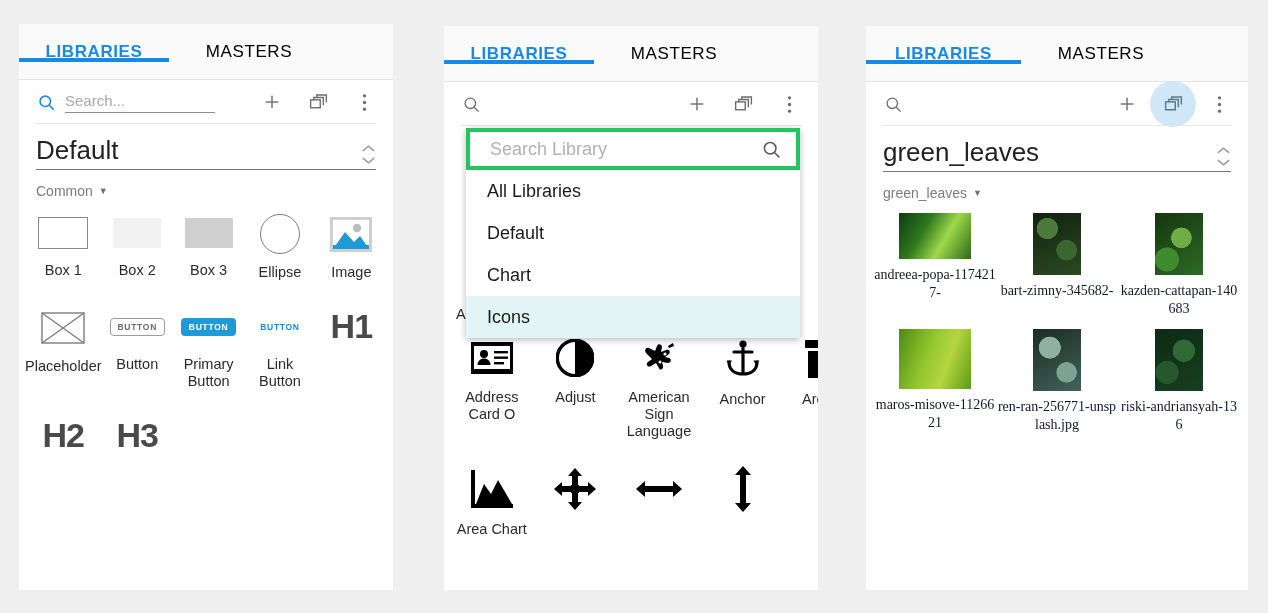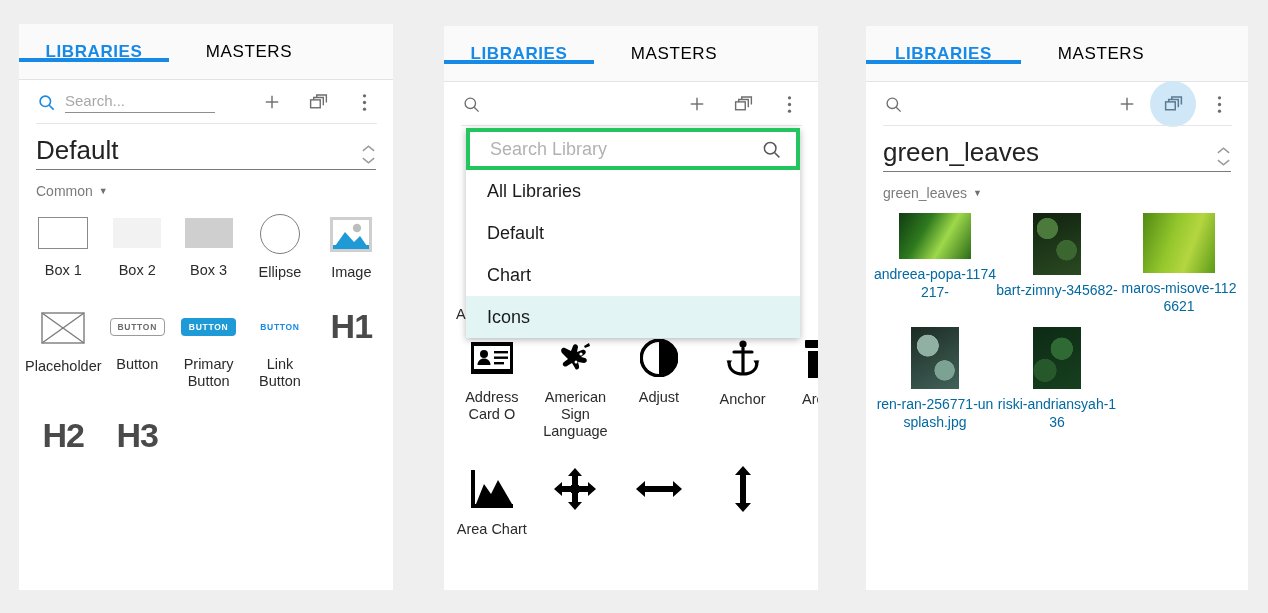--- a/index.html
+++ b/index.html
@@ -145,22 +145,23 @@
     height:42px;display:flex;align-items:center;padding-left:21px;
     font-size:18px;color:#1b1b1b;cursor:pointer;box-sizing:border-box;
   }
   .dd-item.sel{background:#e2f4f4;}
 
   
   .thumbgrid{display:grid;grid-template-columns:repeat(3,1fr);}
   .thumbcell{display:flex;flex-direction:column;align-items:center;cursor:pointer;}
   .thumb{border:0;background-size:cover;background-position:center;}
   .thumbcap{
-    font-size:14px;color:#0369a1;text-align:center;line-height:1.25;margin-top:7px;
+    font-size:14px;color:#0f172a;text-align:center;line-height:1.25;margin-top:7px;
     word-break:break-all;
+    font-family:Liberation Serif, serif;
   }
   .ghost{
     position:absolute;color:#2b2b2b;font-size:14.5px;
   }
 </style>
 </head>
 <body>
 
 <div class="stage">
 
@@ -366,38 +367,38 @@
               <path d="M6.5 23c0-4 3-6.5 6.5-6.5s6.5 2.5 6.5 6.5z" fill="#000"></path>
             <rect x="23" y="9" width="14" height="2.4" fill="#000"></rect>
               <rect x="23" y="14.5" width="14" height="2.4" fill="#000"></rect>
               <rect x="23" y="20" width="10" height="2.4" fill="#000"></rect>
           </svg>
         </span>
         <span class="cap">Address Card O</span>
       </div>
       <div class="cell">
         <span class="art iglyph" style="height:44px;">
+          <svg width="38" height="38" viewBox="0 0 38 38">
+            <circle cx="19" cy="19" r="18" fill="#000"></circle>
+            <path d="M19 3 A16 16 0 0 0 19 35 Z" fill="#fff"></path>
+            <circle cx="19" cy="19" r="18" fill="none" stroke="#000" stroke-width="3"></circle>
+          </svg>
+        </span>
+        <span class="cap">Adjust</span>
+      </div>
+      <div class="cell">
+        <span class="art iglyph" style="height:44px;">
           <svg width="42" height="34" viewBox="0 0 42 34" fill="currentColor">
             <path d="M8 12c-2-3 0-6 3-5l6 3 2-5c1-3 5-2 5 1l-1 5 5-2c3-1 5 2 3 4l-4 3 4 1c3 1 2 5-1 5l-6-1 1 4c1 3-3 5-4 2l-3-5-5 3c-3 2-6-2-3-4l4-3z"></path>
             <circle cx="27" cy="13" r="1.6" fill="#fff"></circle>
               <circle cx="22" cy="21" r="1.5" fill="#fff"></circle>
             <path d="M30 5l5-3 1 3-5 2z"></path>
           </svg>
         </span>
         <span class="cap">American Sign Language</span>
-      </div>
-      <div class="cell">
-        <span class="art iglyph" style="height:44px;">
-          <svg width="38" height="38" viewBox="0 0 38 38">
-            <circle cx="19" cy="19" r="18" fill="#000"></circle>
-            <path d="M19 3 A16 16 0 0 0 19 35 Z" fill="#fff"></path>
-            <circle cx="19" cy="19" r="18" fill="none" stroke="#000" stroke-width="3"></circle>
-          </svg>
-        </span>
-        <span class="cap">Adjust</span>
       </div>
 
       <div class="cell">
         <span class="art iglyph" style="height:46px;">
           <svg width="36" height="40" viewBox="0 0 36 40" fill="none" stroke="currentColor" stroke-width="3.2" stroke-linecap="round">
             <circle cx="18" cy="5" r="3.6" fill="currentColor" stroke="none"></circle>
             <line x1="18" y1="9" x2="18" y2="34"></line>
             <line x1="9" y1="13" x2="27" y2="13"></line>
             <path d="M4 23c0 8 6 12 14 12s14-4 14-12"></path>
             <path d="M1.5 21.5 L4 26 L7 21.5 Z" fill="currentColor" stroke="none"></path>
@@ -551,20 +552,27 @@
                 linear-gradient(120deg,#0f3b12 0%,#2f7a1e 35%,#9ed84a 62%,#2a6a18 100%);"></span>
         <span class="thumbcap">andreea-popa-1174217-</span>
       </div>
       <div class="thumbcell">
         <span class="thumb" style="width:48px;height:62px;background:
                 radial-gradient(circle at 30% 25%,#4c7a3c 0 18%,transparent 19%),
                 radial-gradient(circle at 70% 60%,#3c6630 0 20%,transparent 21%),
                 linear-gradient(160deg,#11220f,#2a4a22);"></span>
         <span class="thumbcap">bart-zimny-345682-</span>
       </div>
+      <div class="thumbcell">
+        <span class="thumb" style="width:48px;height:62px;background:
+                radial-gradient(circle at 55% 40%,#6fae44 0 22%,transparent 23%),
+                radial-gradient(circle at 25% 75%,#3f8a2c 0 20%,transparent 21%),
+                linear-gradient(145deg,#16350f,#2e6a28);"></span>
+        <span class="thumbcap">kazden-cattapan-140683</span>
+      </div>
 
       <div class="thumbcell">
         <span class="thumb" style="width:72px;height:60px;background:
                 linear-gradient(110deg,#4f8a13 0%,#93c62c 40%,#b4d640 65%,#5d9a18 100%);"></span>
         <span class="thumbcap">maros-misove-1126621</span>
       </div>
       <div class="thumbcell">
         <span class="thumb" style="width:48px;height:62px;background:
                 radial-gradient(circle at 35% 30%,#8fb0a2 0 20%,transparent 21%),
                 radial-gradient(circle at 70% 70%,#7ba293 0 18%,transparent 19%),

